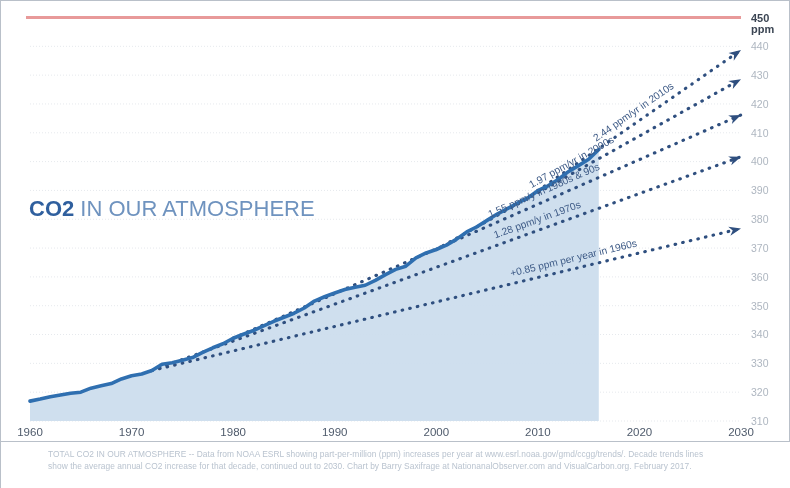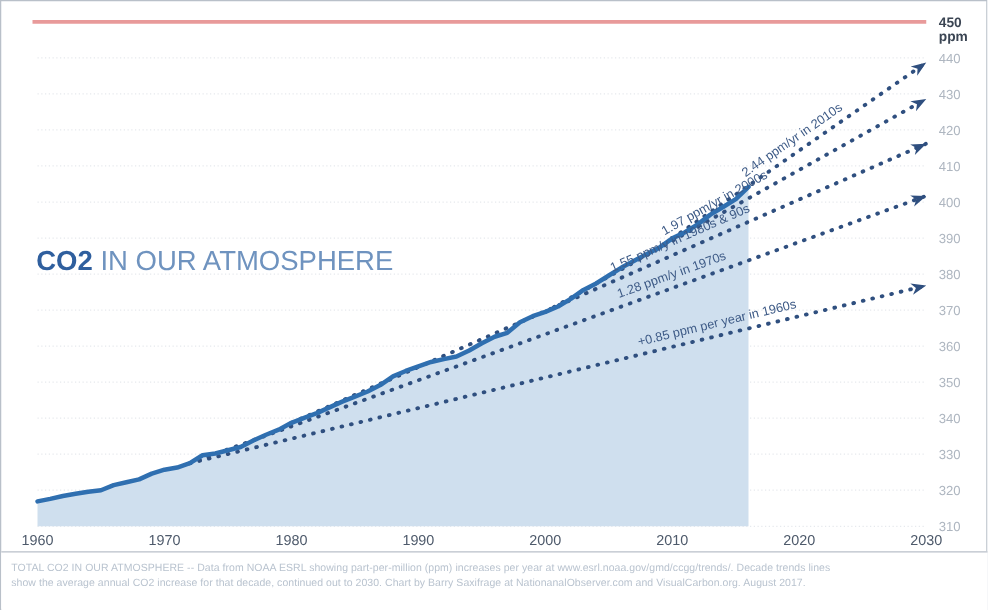--- a/index.html
+++ b/index.html
@@ -4,21 +4,21 @@
 <style>
   html,body{margin:0;padding:0;background:#fff;}
   body{width:790px;height:488px;overflow:hidden;
        font-family:"Liberation Sans","DejaVu Sans",sans-serif;}
   #page{position:relative;width:790px;height:488px;background:#ffffff;
         border:1px solid #b9c0c9;box-sizing:border-box;}
   #plot{position:absolute;left:0;top:0;width:790px;height:440px;}
   #footer-wrap{position:absolute;left:0;top:440px;width:790px;height:47px;
         border-top:1px solid #b9c0c9;box-sizing:border-box;background:#fff;}
   #footer{padding:7px 4px 0 8px;font-size:8.4px;line-height:11.6px;
-        color:#b9c3cf;letter-spacing:0.05px;}
+        color:#b9c3cf;letter-spacing:0.05px;margin-left:39px;}
   svg{display:block;}
   .ylab{font-size:10.5px;fill:#aeb6c0;font-family:"Liberation Sans",sans-serif;}
   .ylab-top{font-size:11px;font-weight:bold;fill:#3b4553;}
   .xlab{font-size:11.5px;fill:#4e5a6b;font-family:"Liberation Sans",sans-serif;}
   .annot{font-size:10.2px;fill:#3d5a86;font-family:"Liberation Sans",sans-serif;}
   .title-a{font-size:22px;font-weight:bold;fill:#2f5f9e;}
   .title-b{font-size:22px;fill:#6f93bf;}
 </style>
 </head>
 <body>
@@ -103,17 +103,17 @@
         <text id="title-text" x="28" y="215">
           <tspan class="title-a" id="t-bold">CO2</tspan><tspan class="title-b" id="t-rest"> IN OUR ATMOSPHERE</tspan>
         </text>
       </g>
     </svg>
   </div>
 
   <div id="footer-wrap">
     <div id="footer">
       <div>TOTAL CO2 IN OUR ATMOSPHERE -- Data from NOAA ESRL showing part-per-million (ppm) increases per year at www.esrl.noaa.gov/gmd/ccgg/trends/. Decade trends lines</div>
-      <div>show the average annual CO2 increase for that decade, continued out to 2030. Chart by Barry Saxifrage at NationanalObserver.com and VisualCarbon.org. August 2017.</div>
+      <div>show the average annual CO2 increase for that decade, continued out to 2030. Chart by Barry Saxifrage at NationanalObserver.com and VisualCarbon.org. February 2017.</div>
     </div>
   </div>
 
 </div>
 
 </body></html>

